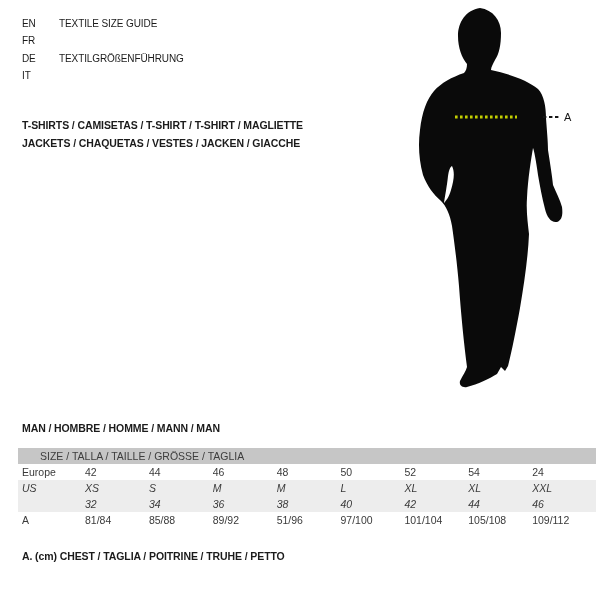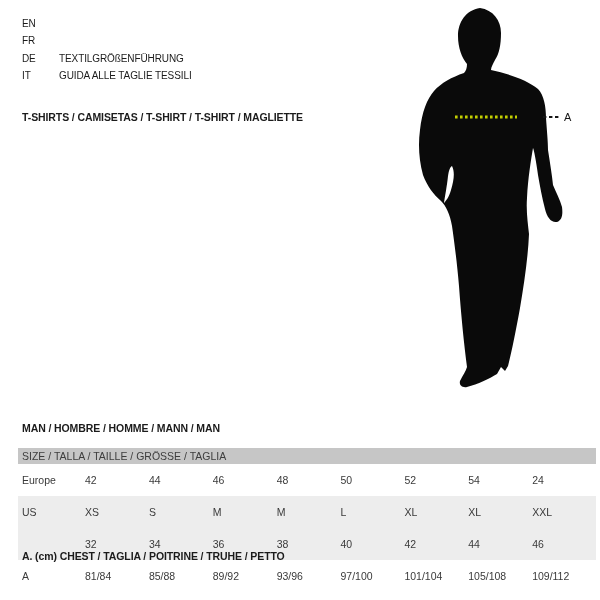--- a/index.html
+++ b/index.html
@@ -8,59 +8,60 @@
     font-family:"Liberation Sans",sans-serif;color:#1b1b1b;
     -webkit-font-smoothing:antialiased;
   }
   .abs{position:absolute;}
   
   .lang-block{left:22px;top:15px;font-size:10px;line-height:17.3px;letter-spacing:-0.1px;}
   .lang-row{display:flex;}
   .lang-code{width:37px;flex:0 0 37px;}
   .lang-text{white-space:nowrap;}
   
-  .garments{left:22px;top:109px;font-size:10.5px;font-weight:700;line-height:17.5px;letter-spacing:-0.1px;}
+  .garments{left:22px;top:117px;font-size:10.5px;font-weight:700;line-height:17.5px;letter-spacing:-0.1px;}
   .garments div{white-space:nowrap;}
   
   .figure-svg{left:405px;top:0px;}
   
   .section-title{left:22px;top:421px;font-size:10.5px;font-weight:700;line-height:14px;letter-spacing:-0.1px;text-align:center;}
   
   .size-table{left:18px;top:448px;width:578px;font-size:10.5px;color:#3a3a3a;}
-  .thead{height:16px;background:#c6c6c6;display:flex;align-items:center;padding-left:4px;
+  .thead{height:16px;background:#c6c6c6;display:flex;align-items:center;padding-left:22px;
          box-sizing:border-box;color:#3d3d3d;white-space:nowrap;}
-  .trow{display:flex;height:32px;align-items:center;}
-  .trow.shaded{background:#ededed;}
+  .trow{display:flex;height:16px;align-items:center;}
+  .trow.shaded{background:#ededed;font-style:italic;}
   .tlabel{width:67px;flex:0 0 67px;padding-left:4px;box-sizing:border-box;}
   .tcell{flex:1 1 0;text-align:left;}
   
   .footnote{left:22px;top:550px;font-size:10.5px;font-weight:700;letter-spacing:-0.1px;white-space:nowrap;}
 </style>
 </head>
 <body>
 
 <div class="abs lang-block">
   <div class="lang-row">
     <span class="lang-code">EN</span>
+    <span class="lang-text">TEXTILE SIZE GUIDE</span>
   </div>
   <div class="lang-row">
     <span class="lang-code">FR</span>
   </div>
   <div class="lang-row">
     <span class="lang-code">DE</span>
     <span class="lang-text">TEXTILGRÖßENFÜHRUNG</span>
   </div>
   <div class="lang-row">
     <span class="lang-code">IT</span>
-    <span class="lang-text">GUIDA ALLE TAGLIE TESSILI</span>
   </div>
 </div>
 
 <div class="abs garments">
   <div>T-SHIRTS / CAMISETAS / T-SHIRT / T-SHIRT / MAGLIETTE</div>
+  <div>JACKETS / CHAQUETAS / VESTES / JACKEN / GIACCHE</div>
 </div>
 
 <svg class="abs figure-svg" width="195" height="400" viewBox="0 0 195 400" xmlns="http://www.w3.org/2000/svg">
   <path fill="#0a0a0a" fill-rule="evenodd" d="
     M75,8
     C88,10 96,20 96,33
     C96,45 94,54 90,60
     C88,64 86,67 86,70
     C104,74 122,80 133,89
     C139,95 141,107 141,118
@@ -140,21 +141,21 @@
     <span class="tcell">42</span>
     <span class="tcell">44</span>
     <span class="tcell">46</span>
   </div>
 
   <div class="trow">
     <span class="tlabel">A</span>
     <span class="tcell">81/84</span>
     <span class="tcell">85/88</span>
     <span class="tcell">89/92</span>
-    <span class="tcell">93/96</span>
+    <span class="tcell">51/96</span>
     <span class="tcell">97/100</span>
     <span class="tcell">101/104</span>
     <span class="tcell">105/108</span>
     <span class="tcell">109/112</span>
   </div>
 </div>
 
 <div class="abs footnote">A. (cm) CHEST / TAGLIA / POITRINE / TRUHE / PETTO</div>
 
 </body></html>

